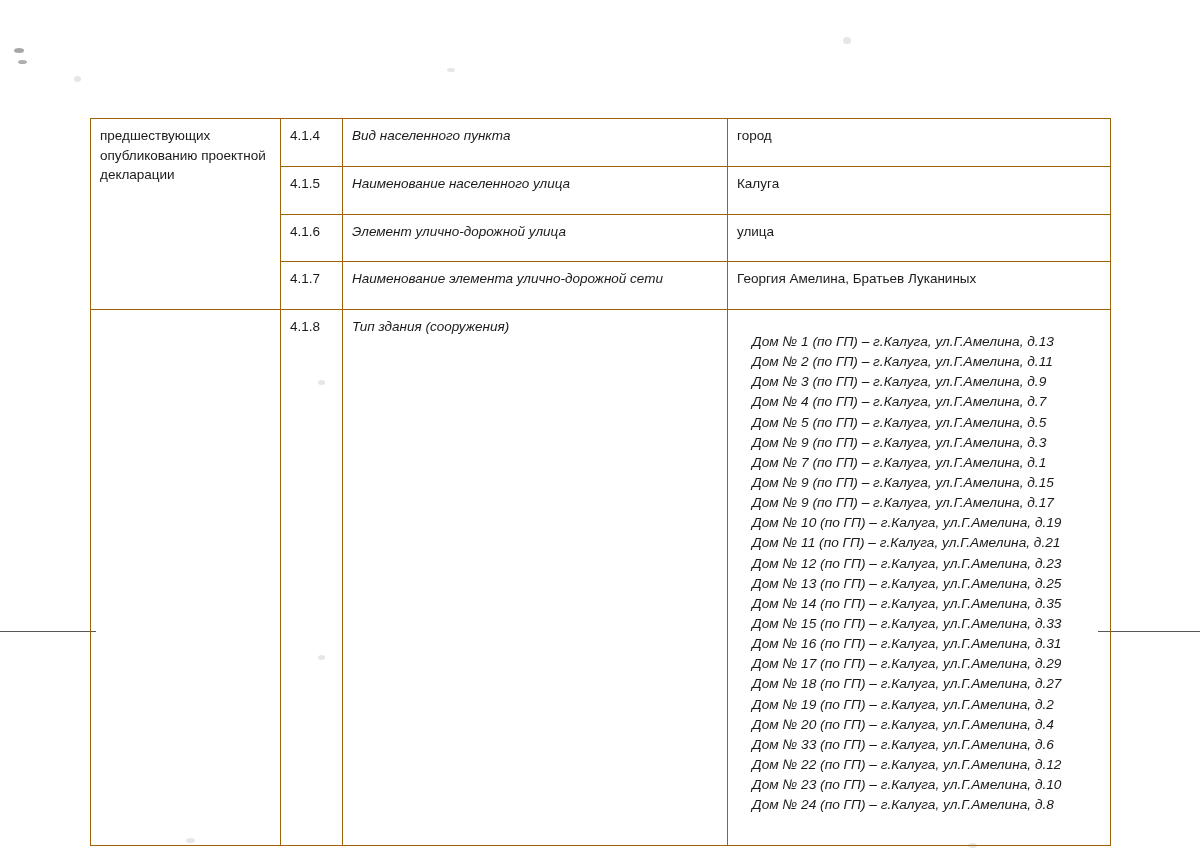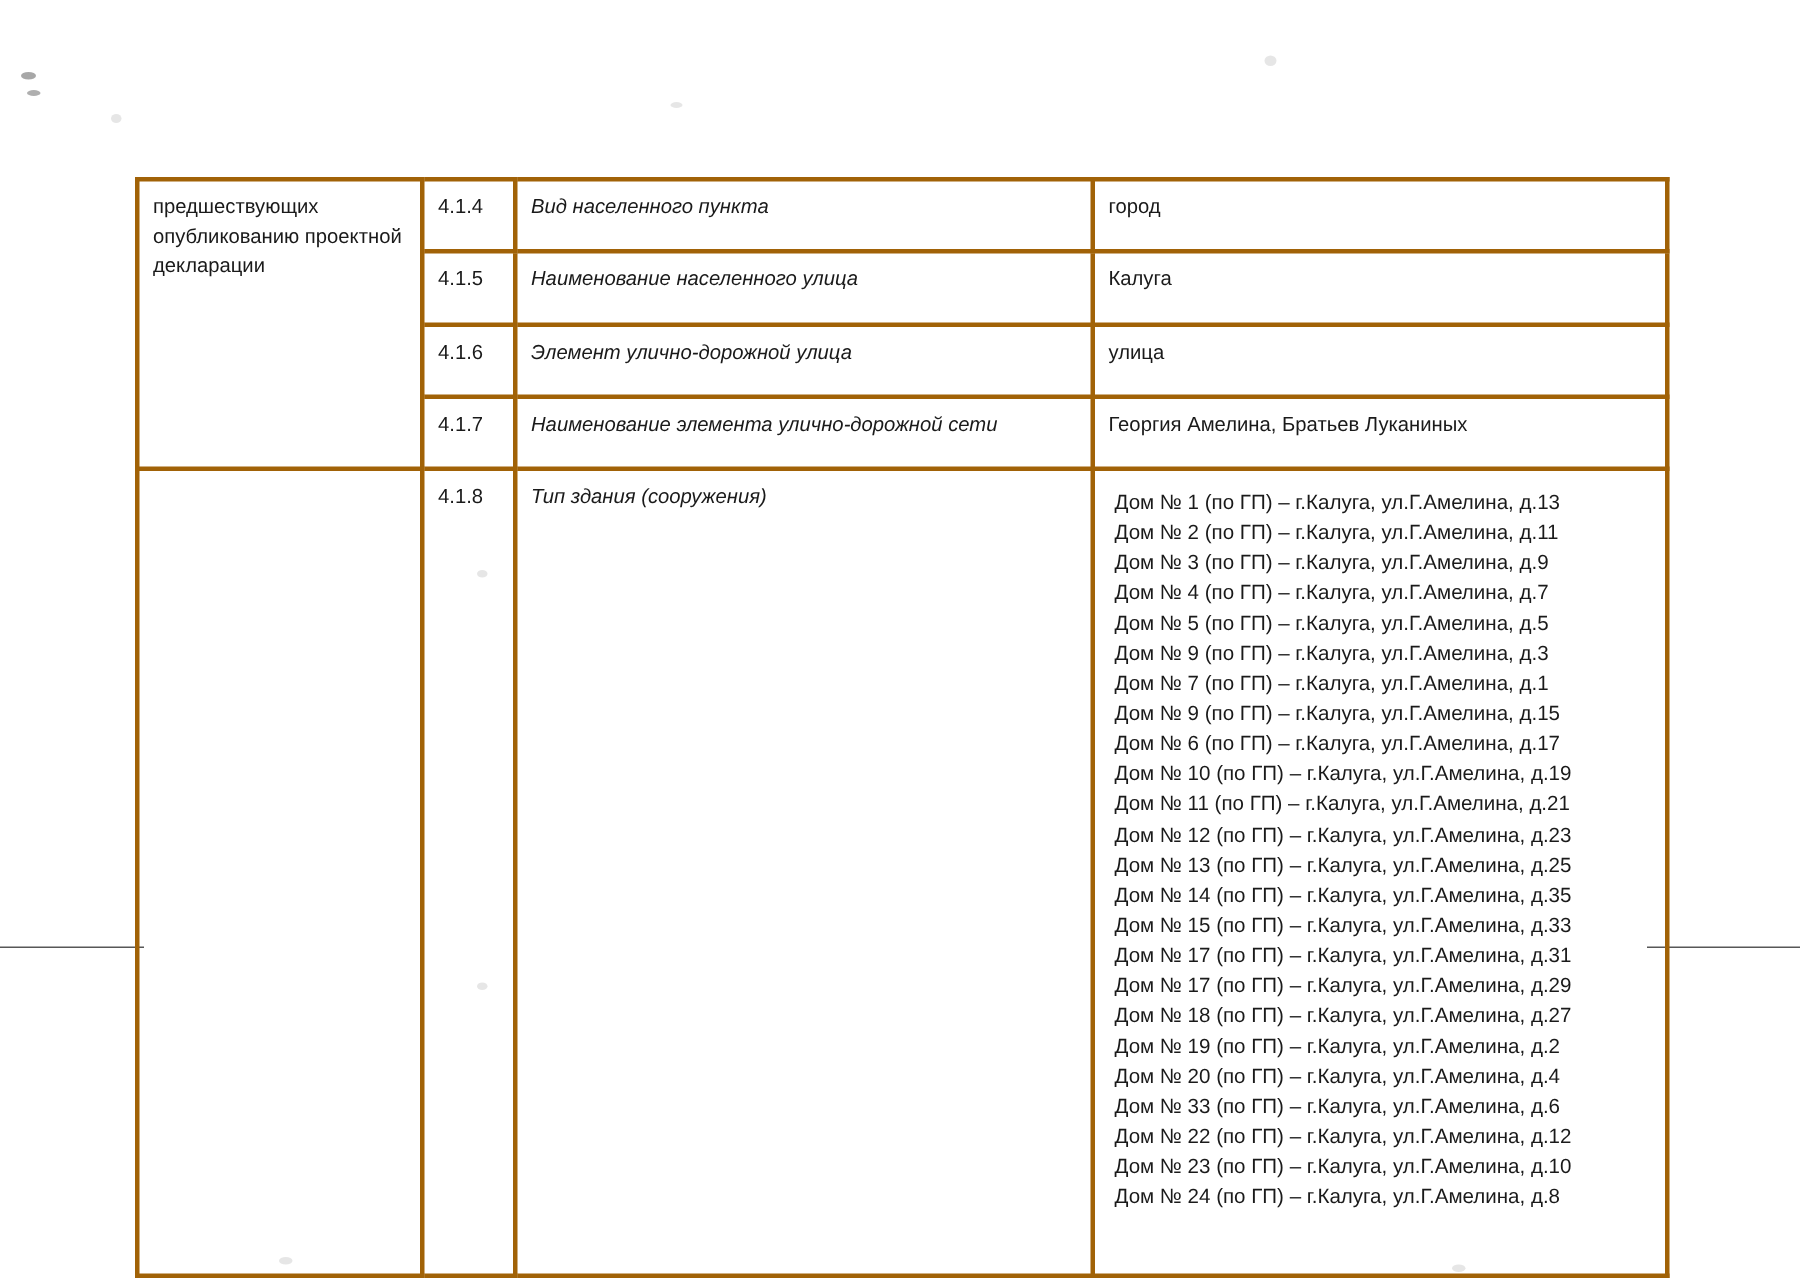--- a/index.html
+++ b/index.html
@@ -42,21 +42,21 @@
 
   .doc-table {
     position: absolute;
     left: 90px;
     top: 118px;
     width: 1020px;
     border-collapse: collapse;
     table-layout: fixed;
   }
   .doc-table td {
-    border: 3px solid #a16207;
+    border: 1px solid #a16207;
     vertical-align: top;
     padding: 7px 9px 8px 9px;
     font-size: 13.5px;
     line-height: 1.45;
   }
 
   .col-label { width: 190px; }
   .col-num   { width: 62px; }
   .col-name  { width: 385px; }
   .col-value { width: 383px; }
@@ -70,23 +70,24 @@
   }
   .cell-name {
     font-size: 13.5px;
     font-style: italic;
   }
   .cell-value {
     font-size: 13.5px;
   }
 
   .addr-list {
-    margin: 4px;
+    margin: 15px;
     padding: 0;
     list-style: none;
+    font-style: italic;
   }
   .addr-list li {
     font-size: 13.7px;
     line-height: 1.47;
     white-space: nowrap;
   }
 
   .tall-row td { height: 520px; }
 
   .label-cell-stack {
@@ -155,28 +156,28 @@
         <td class="cell-value">
           <ul class="addr-list">
               <li>Дом № 1 (по ГП) – г.Калуга, ул.Г.Амелина, д.13</li>
               <li>Дом № 2 (по ГП) – г.Калуга, ул.Г.Амелина, д.11</li>
               <li>Дом № 3 (по ГП) – г.Калуга, ул.Г.Амелина, д.9</li>
               <li>Дом № 4 (по ГП) – г.Калуга, ул.Г.Амелина, д.7</li>
               <li>Дом № 5 (по ГП) – г.Калуга, ул.Г.Амелина, д.5</li>
               <li>Дом № 9 (по ГП) – г.Калуга, ул.Г.Амелина, д.3</li>
               <li>Дом № 7 (по ГП) – г.Калуга, ул.Г.Амелина, д.1</li>
               <li>Дом № 9 (по ГП) – г.Калуга, ул.Г.Амелина, д.15</li>
-              <li>Дом № 6 (по ГП) – г.Калуга, ул.Г.Амелина, д.17</li>
+              <li>Дом № 9 (по ГП) – г.Калуга, ул.Г.Амелина, д.17</li>
               <li>Дом № 10 (по ГП) – г.Калуга, ул.Г.Амелина, д.19</li>
               <li>Дом № 11 (по ГП) – г.Калуга, ул.Г.Амелина, д.21</li>
               <li>Дом № 12 (по ГП) – г.Калуга, ул.Г.Амелина, д.23</li>
               <li>Дом № 13 (по ГП) – г.Калуга, ул.Г.Амелина, д.25</li>
               <li>Дом № 14 (по ГП) – г.Калуга, ул.Г.Амелина, д.35</li>
               <li>Дом № 15 (по ГП) – г.Калуга, ул.Г.Амелина, д.33</li>
-              <li>Дом № 17 (по ГП) – г.Калуга, ул.Г.Амелина, д.31</li>
+              <li>Дом № 16 (по ГП) – г.Калуга, ул.Г.Амелина, д.31</li>
               <li>Дом № 17 (по ГП) – г.Калуга, ул.Г.Амелина, д.29</li>
               <li>Дом № 18 (по ГП) – г.Калуга, ул.Г.Амелина, д.27</li>
               <li>Дом № 19 (по ГП) – г.Калуга, ул.Г.Амелина, д.2</li>
               <li>Дом № 20 (по ГП) – г.Калуга, ул.Г.Амелина, д.4</li>
               <li>Дом № 33 (по ГП) – г.Калуга, ул.Г.Амелина, д.6</li>
               <li>Дом № 22 (по ГП) – г.Калуга, ул.Г.Амелина, д.12</li>
               <li>Дом № 23 (по ГП) – г.Калуга, ул.Г.Амелина, д.10</li>
               <li>Дом № 24 (по ГП) – г.Калуга, ул.Г.Амелина, д.8</li>
             </ul>
         </td>

